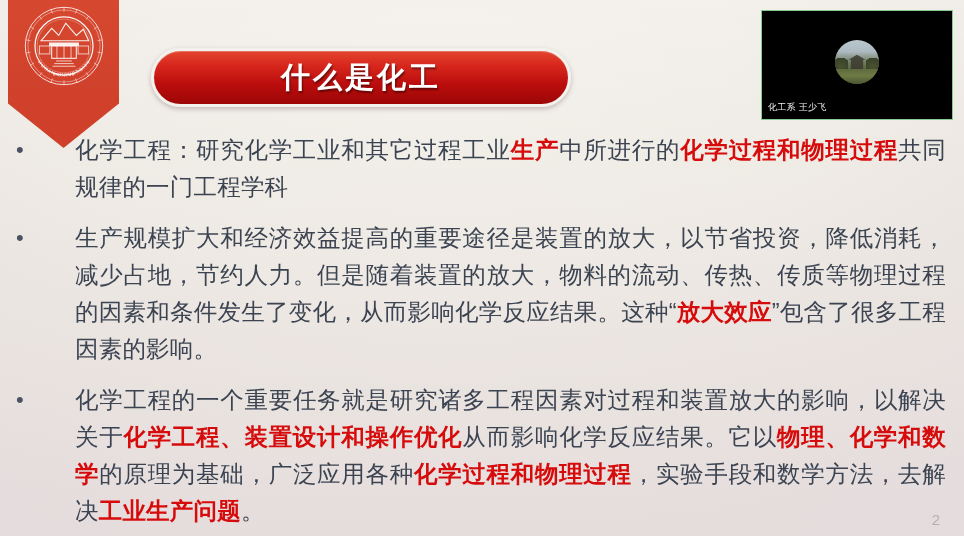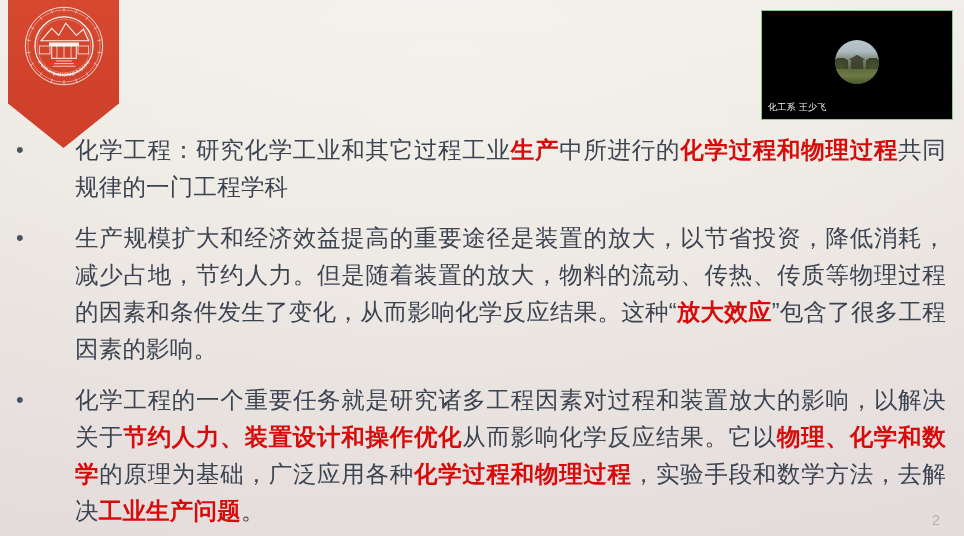--- a/index.html
+++ b/index.html
@@ -240,20 +240,23 @@
         <path id="ringTop" d="M50,50 m0,-37 a37,37 0 1,1 -0.1,0"></path>
         <path id="ringBottom" d="M16,58 a35,35 0 0,0 68,0"></path>
       </defs>
       <text font-size="5.2" fill="#ffffff" opacity="0.9" letter-spacing="1.3">
         <textPath href="#ringBottom" startOffset="12%">HUNAN UNIVERSITY</textPath>
       </text>
       <text x="50" y="84" font-size="3.6" fill="#ffffff" opacity="0.85" text-anchor="middle" letter-spacing="0.8">EST. 1926</text>
     </svg>
   </div>
 
+  <div class="title-pill">
+    <span class="title-text">什么是化工</span>
+  </div>
 
   <div class="video-thumb">
     <div class="video-avatar">
       <div class="trees-l"></div>
       <div class="trees-r"></div>
       <div class="pavilion"></div>
       <div class="ground"></div>
     </div>
     <div class="video-caption">化工系 王少飞</div>
   </div>
@@ -265,20 +268,20 @@
       <span class="bullet-text"><span>化学工程：研究化学工业和其它过程工业</span><b>生产</b><span>中所进行的</span><b>化学过程和物理过程</b><span>共同规律的一门工程学科</span></span>
     </div>
 
     <div class="bullet-row">
       <span class="bullet-dot">•</span>
       <span class="bullet-text"><span>生产规模扩大和经济效益提高的重要途径是装置的放大，以节省投资，降低消耗，减少占地，节约人力。但是随着装置的放大，物料的流动、传热、传质等物理过程的因素和条件发生了变化，从而影响化学反应结果。这种“</span><b>放大效应</b><span>”包含了很多工程因素的影响。</span></span>
     </div>
 
     <div class="bullet-row">
       <span class="bullet-dot">•</span>
-      <span class="bullet-text"><span>化学工程的一个重要任务就是研究诸多工程因素对过程和装置放大的影响，以解决关于</span><b>节约人力、装置设计和操作优化</b><span>从而影响化学反应结果。它以</span><b>物理、化学和数学</b><span>的原理为基础，广泛应用各种</span><b>化学过程和物理过程</b><span>，实验手段和数学方法，去解决</span><b>工业生产问题</b><span>。</span></span>
+      <span class="bullet-text"><span>化学工程的一个重要任务就是研究诸多工程因素对过程和装置放大的影响，以解决关于</span><b>化学工程、装置设计和操作优化</b><span>从而影响化学反应结果。它以</span><b>物理、化学和数学</b><span>的原理为基础，广泛应用各种</span><b>化学过程和物理过程</b><span>，实验手段和数学方法，去解决</span><b>工业生产问题</b><span>。</span></span>
     </div>
 
   </div>
 
   <div class="page-num">2</div>
 
 </div>
 
 </body></html>

